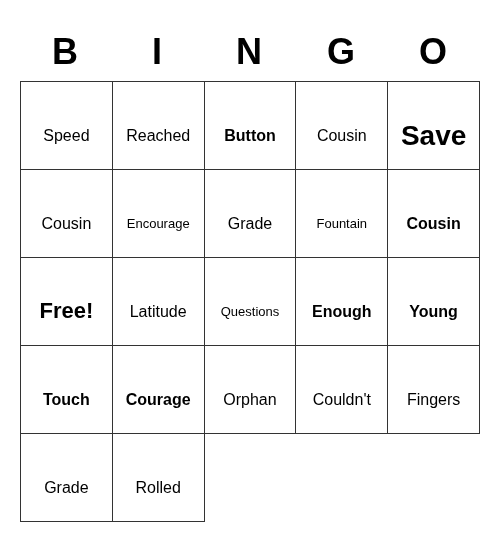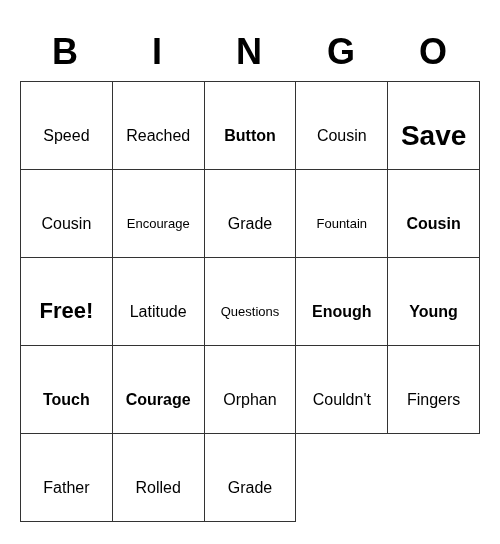--- a/index.html
+++ b/index.html
@@ -119,22 +119,19 @@
       <div class="bingo-cell">
         <span class="size-md">Orphan</span>
       </div>
       <div class="bingo-cell">
         <span class="size-md">Couldn't</span>
       </div>
       <div class="bingo-cell">
         <span class="size-md">Fingers</span>
       </div>
       <div class="bingo-cell">
-        <span class="size-md">Father</span>
+        <span class="size-md">Grade</span>
       </div>
       <div class="bingo-cell">
         <span class="size-md">Rolled</span>
-      </div>
-      <div class="bingo-cell">
-        <span class="size-md">Grade</span>
       </div>
     </div>
 </div>
 
 </body></html>

